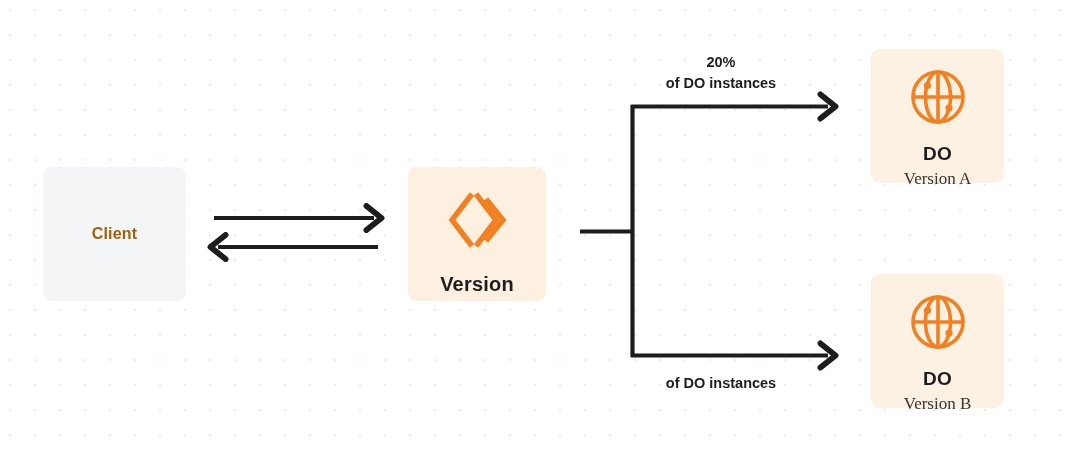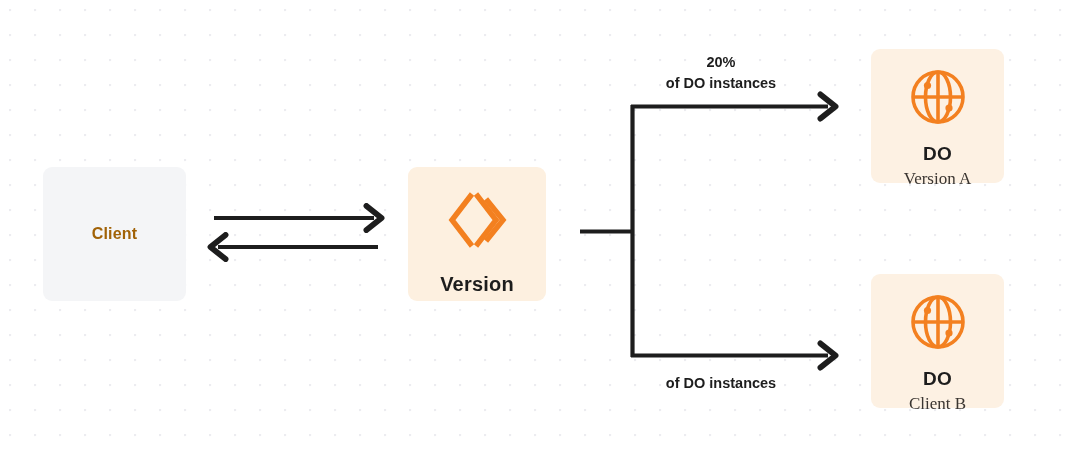--- a/index.html
+++ b/index.html
@@ -207,21 +207,21 @@
           <circle cx="29" cy="29" r="25"></circle>
           <line x1="29" y1="4" x2="29" y2="54"></line>
           <line x1="4" y1="29" x2="54" y2="29"></line>
           <ellipse cx="29" cy="29" rx="12.5" ry="25"></ellipse>
         </g>
         <circle cx="18.5" cy="17.5" r="3.6" fill="#f38020"></circle>
         <circle cx="40" cy="40" r="3.6" fill="#f38020"></circle>
       </svg>
     </span>
     <div class="do-name">DO</div>
-    <div class="do-version">Client B</div>
+    <div class="do-version">Version B</div>
   </div>
 
   <div class="edge-label edge-label-top">
     <div>20%</div>
     <div>of DO instances</div>
   </div>
 
   <div class="edge-label edge-label-bottom">
     <div>of DO instances</div>
   </div>

